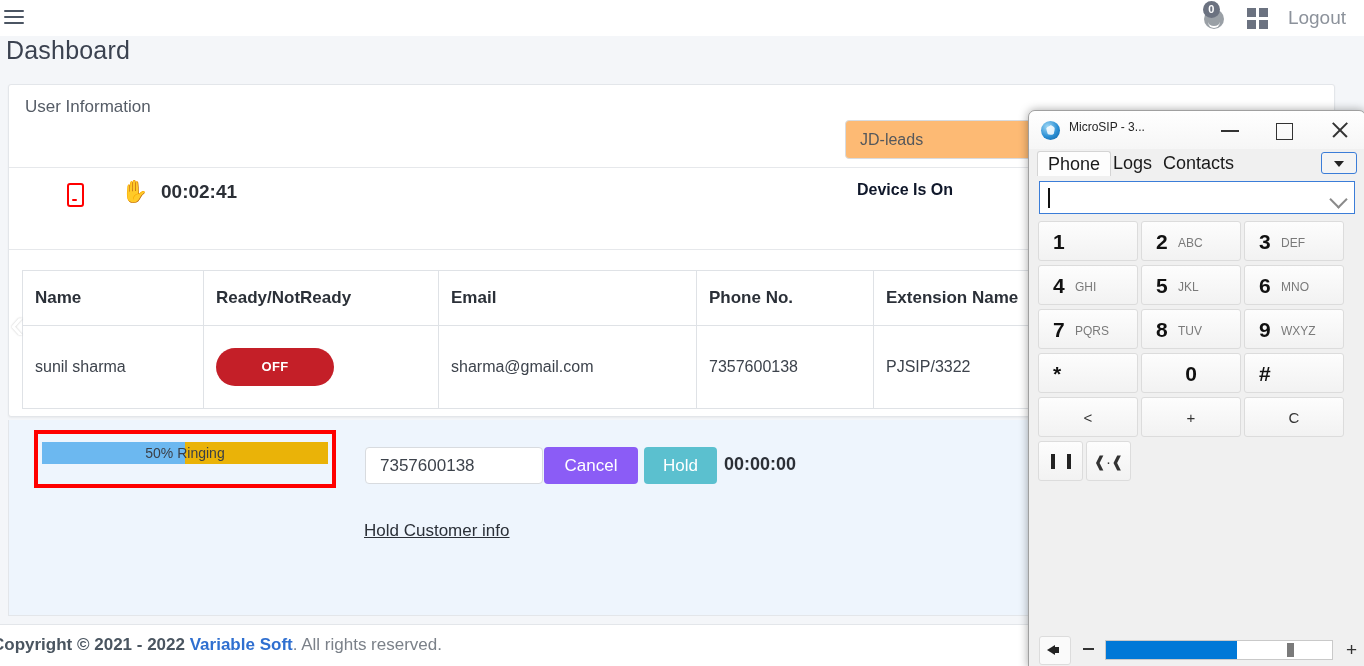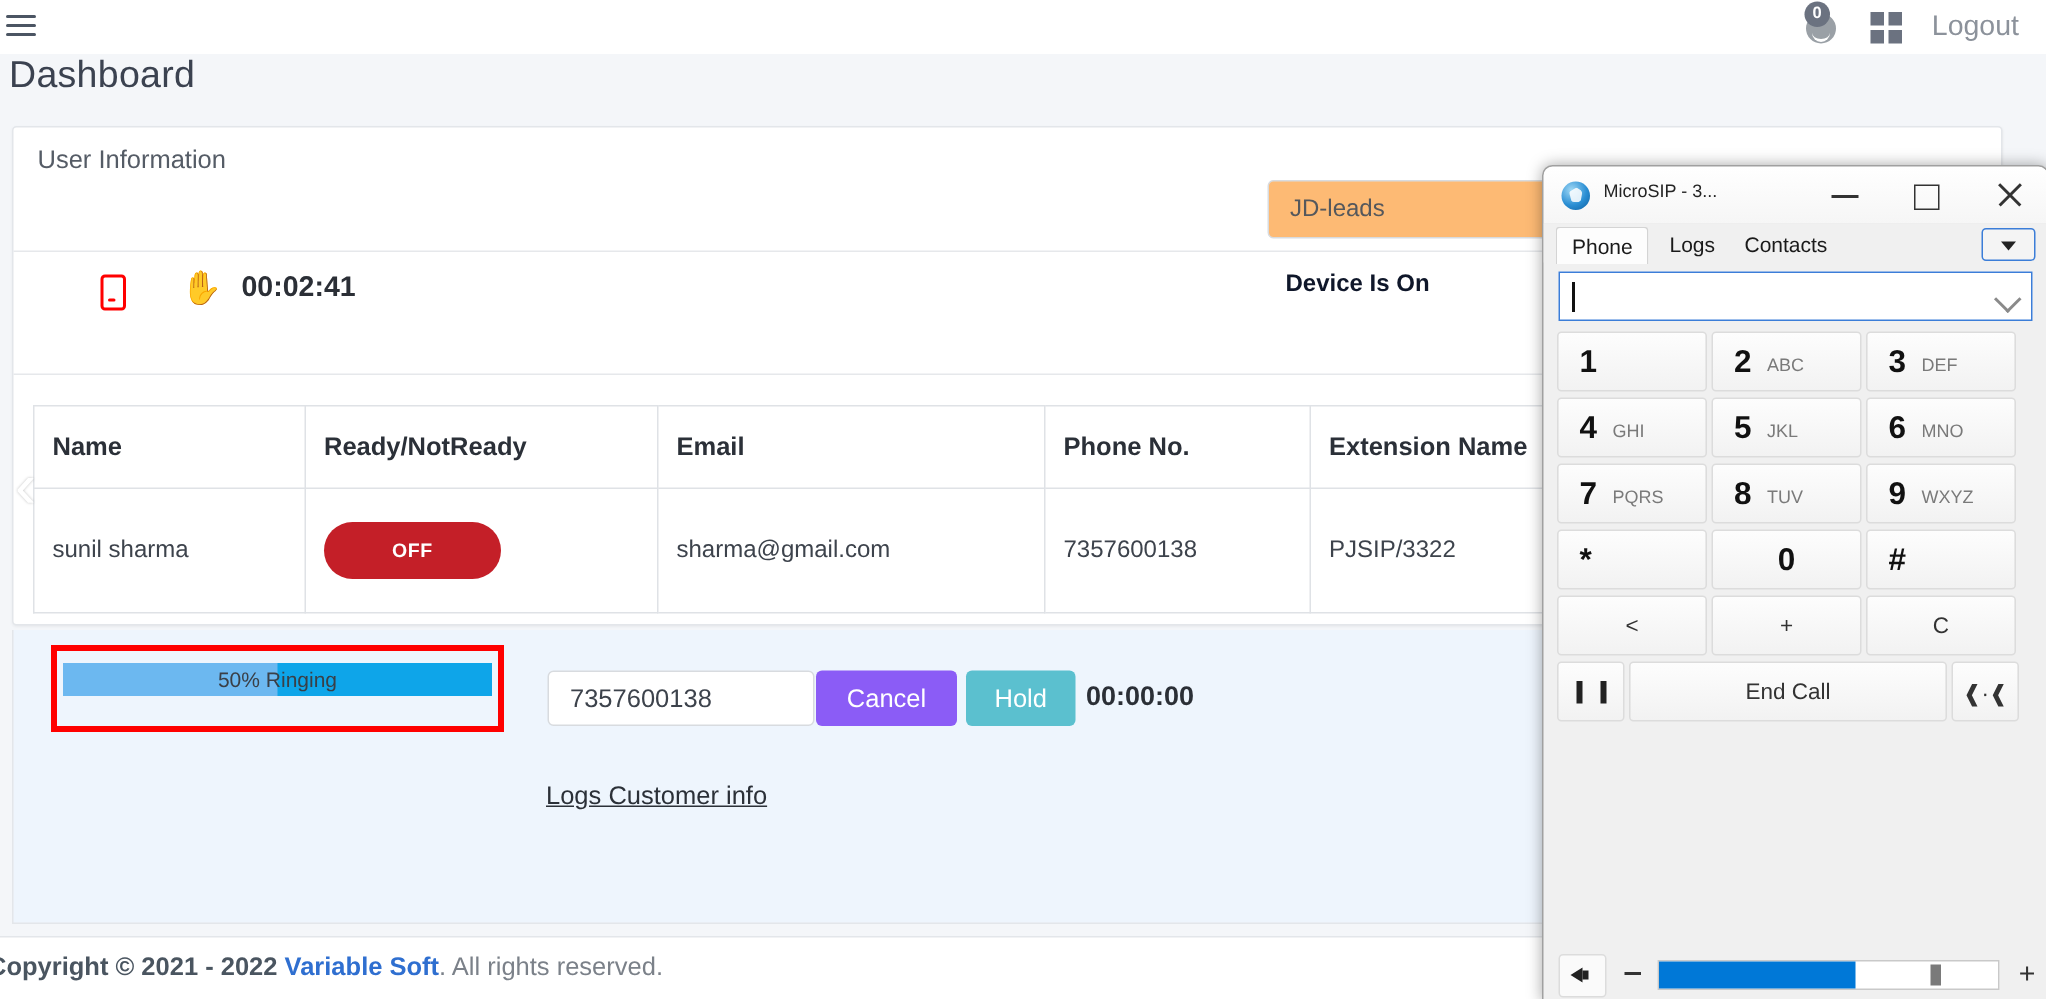--- a/index.html
+++ b/index.html
@@ -62,21 +62,21 @@
   .arrow{position:absolute;width:34px;height:44px;color:#fff;font-size:42px;line-height:42px;
       font-weight:300;cursor:pointer;text-shadow:0 0 2px rgba(0,0,0,.25);}
   .arrow-l{left:10px;top:303px;}
   .arrow-r{left:1322px;top:303px;}
 
   .callpanel{position:absolute;left:8px;top:420px;width:1325px;height:195px;background:#eef5fd;
       border:1px solid #e3e6ea;border-top:none;}
 
   .annotbox{position:absolute;left:34px;top:430px;width:302px;height:58px;
       border:4px solid #ff0000;background:transparent;box-sizing:border-box;}
-  .progress{position:absolute;left:42px;top:442px;width:286px;height:22px;background:#0ea5e9;}
+  .progress{position:absolute;left:42px;top:442px;width:286px;height:22px;background:#eab308;}
   .progress .fill{position:absolute;left:0;top:0;height:100%;background:#6cb8f0;}
   .progress .plabel{position:absolute;left:0;top:0;width:100%;height:22px;line-height:22px;
       text-align:center;font-size:14px;color:#3a3f46;}
 
   .numfield{position:absolute;left:365px;top:447px;width:178px;height:37px;background:#fff;
       border:1px solid #d8dbdf;border-radius:4px;font-size:17px;color:#3d434c;
       display:flex;align-items:center;padding-left:14px;box-sizing:border-box;}
   .cancelbtn{position:absolute;left:544px;top:447px;width:94px;height:37px;background:#8b5cf6;
       color:#fff;font-size:17px;border-radius:4px;display:flex;align-items:center;
       justify-content:center;cursor:pointer;}
@@ -111,21 +111,21 @@
       clip-path:polygon(0 30%,55% 0,100% 25%,85% 100%,20% 95%);}
   .ms-name{position:absolute;left:40px;top:9px;font-size:12px;color:#242424;}
   .ms-min,.ms-max,.ms-close{position:absolute;top:0;width:46px;height:38px;cursor:pointer;}
   .ms-min{left:178px;}.ms-max{left:232px;}.ms-close{left:288px;}
   .ms-min i{position:absolute;left:14px;top:19px;width:18px;height:1.5px;background:#333;}
   .ms-max i{position:absolute;left:15px;top:12px;width:15px;height:15px;border:1.5px solid #333;}
   .ms-close i,.ms-close u{position:absolute;left:13px;top:18px;width:20px;height:1.5px;background:#333;}
   .ms-close i{transform:rotate(45deg);}.ms-close u{transform:rotate(-45deg);}
 
   .ms-tabs{position:absolute;left:0;top:38px;width:100%;height:26px;background:#f0f0f0;}
-  .ms-tab{position:absolute;top:3px;height:23px;line-height:23px;font-size:14px;color:#1a1a1a;
+  .ms-tab{position:absolute;top:3px;height:23px;line-height:23px;font-size:18px;color:#1a1a1a;
       padding:0 10px;cursor:pointer;}
   .ms-tab.active{background:#fdfdfd;border:1px solid #d4d4d4;border-bottom:none;
       border-radius:3px 3px 0 0;top:2px;height:24px;line-height:24px;}
   .ms-tab-phone{left:8px;}
   .ms-tab-logs{left:74px;}
   .ms-tab-contacts{left:124px;}
   .ms-menu{position:absolute;left:292px;top:3px;width:34px;height:20px;background:#f4f4f4;
       border:1px solid #3b7dd8;border-radius:3px;cursor:pointer;}
   .ms-menu:after{content:"";position:absolute;left:12px;top:8px;border-left:5px solid transparent;
       border-right:5px solid transparent;border-top:6px solid #222;}
@@ -247,21 +247,21 @@
   <div class="progress">
     <div class="fill" style="width: 50%;"></div>
     <div class="plabel">50% Ringing</div>
   </div>
 
   <div class="numfield">7357600138</div>
   <div class="cancelbtn">Cancel</div>
   <div class="holdbtn">Hold</div>
   <div class="calltimer">00:00:00</div>
 
-  <div class="nextlink">Logs Customer info</div>
+  <div class="nextlink">Hold Customer info</div>
 
   <div class="footer">
     <div class="ftxt">
       <b>Copyright © 2021 - 2022 </b><a>Variable Soft</a><span>. All rights reserved.</span>
     </div>
   </div>
 </div>
 
 <div id="microsip">
 
@@ -345,23 +345,20 @@
     <div class="dkey center">
       <span class="ctxt">+</span>
     </div>
     <div class="dkey center">
       <span class="ctxt">C</span>
     </div>
 
     <div class="dkey sq">
       <span class="pause"></span>
     </div>
-    <div class="dkey mid">
-      <span class="ctxt">End Call</span>
-    </div>
     <div class="dkey sq">
       <span class="ctxt">❰·❰</span>
     </div>
   </div>
 
   <div class="ms-vol">
     <div class="sqbtn">
         <span class="spk"></span>
       </div>
     <div class="minus"></div>

